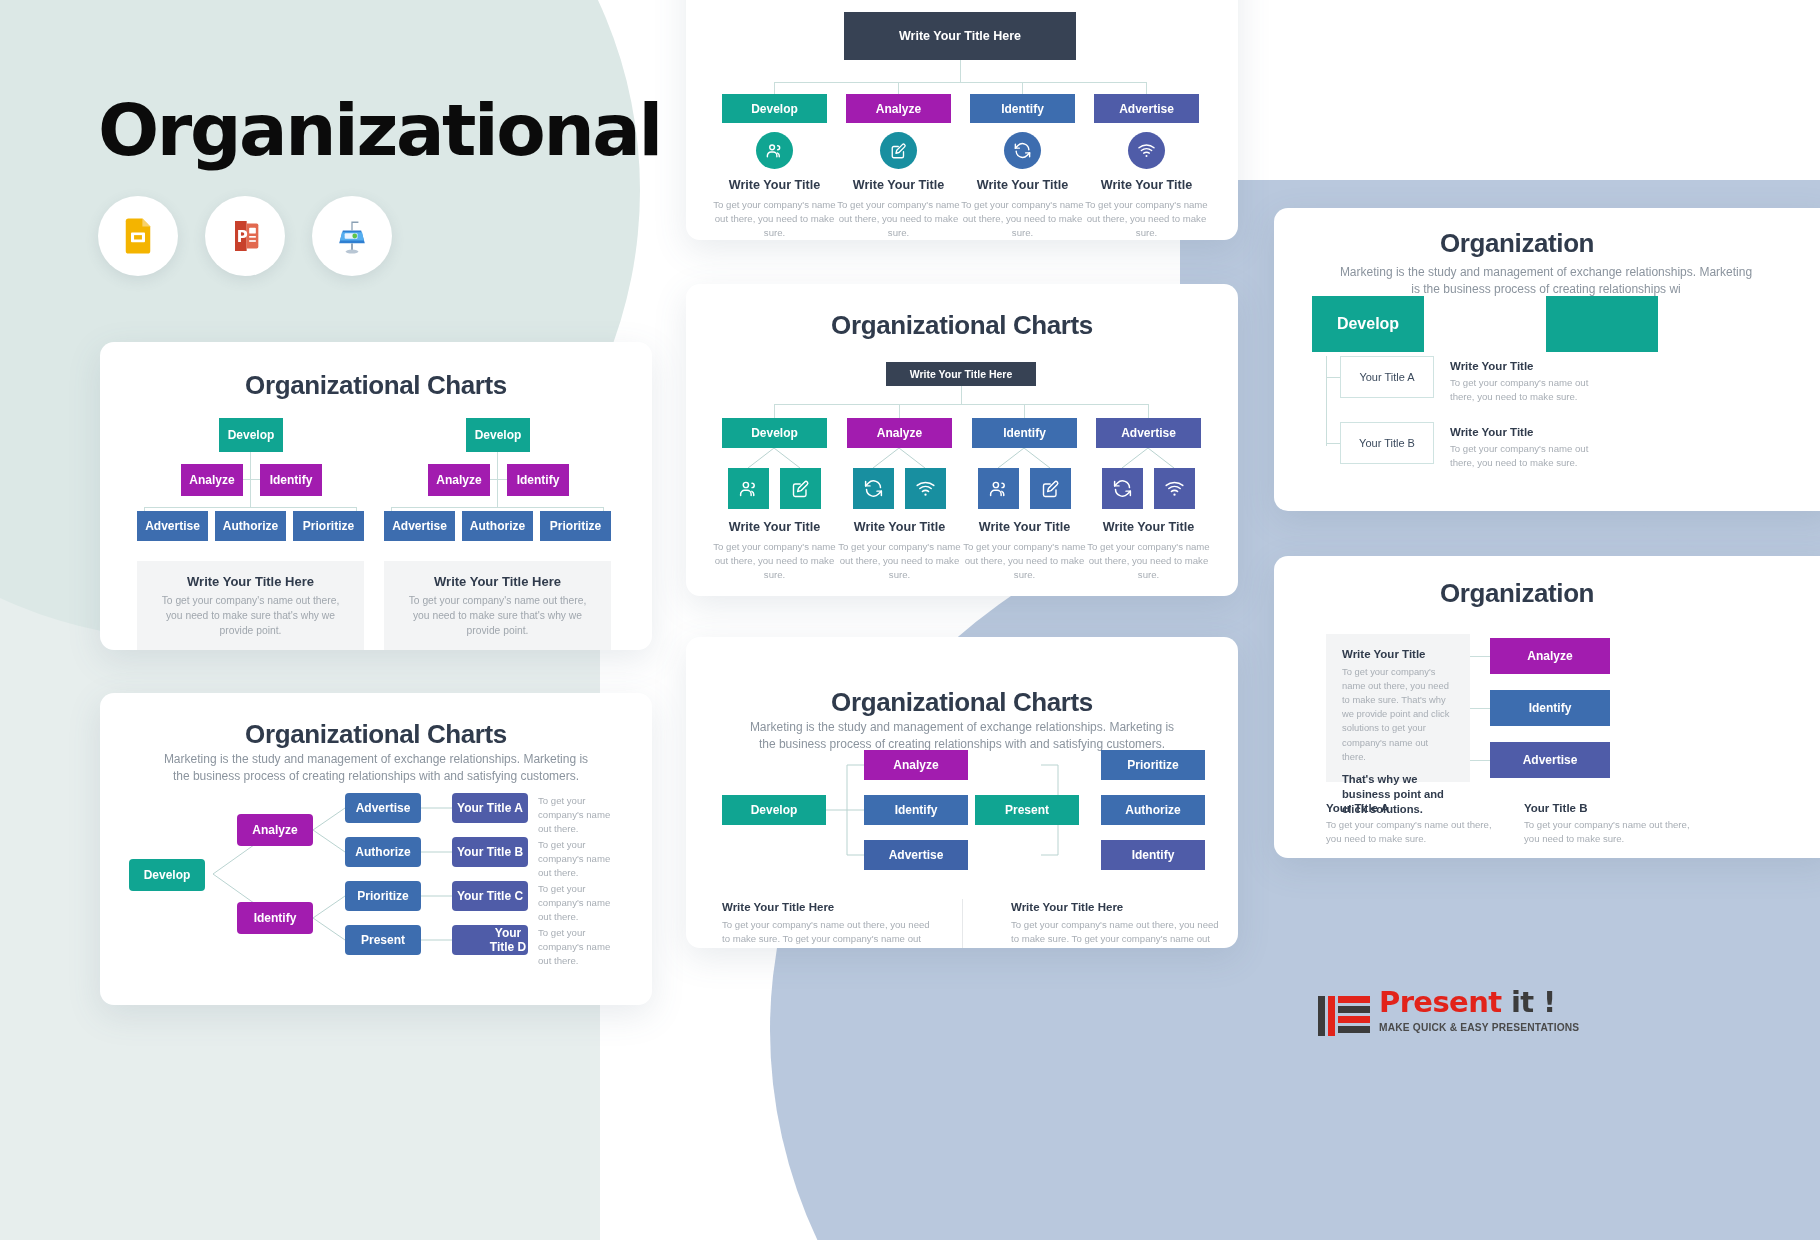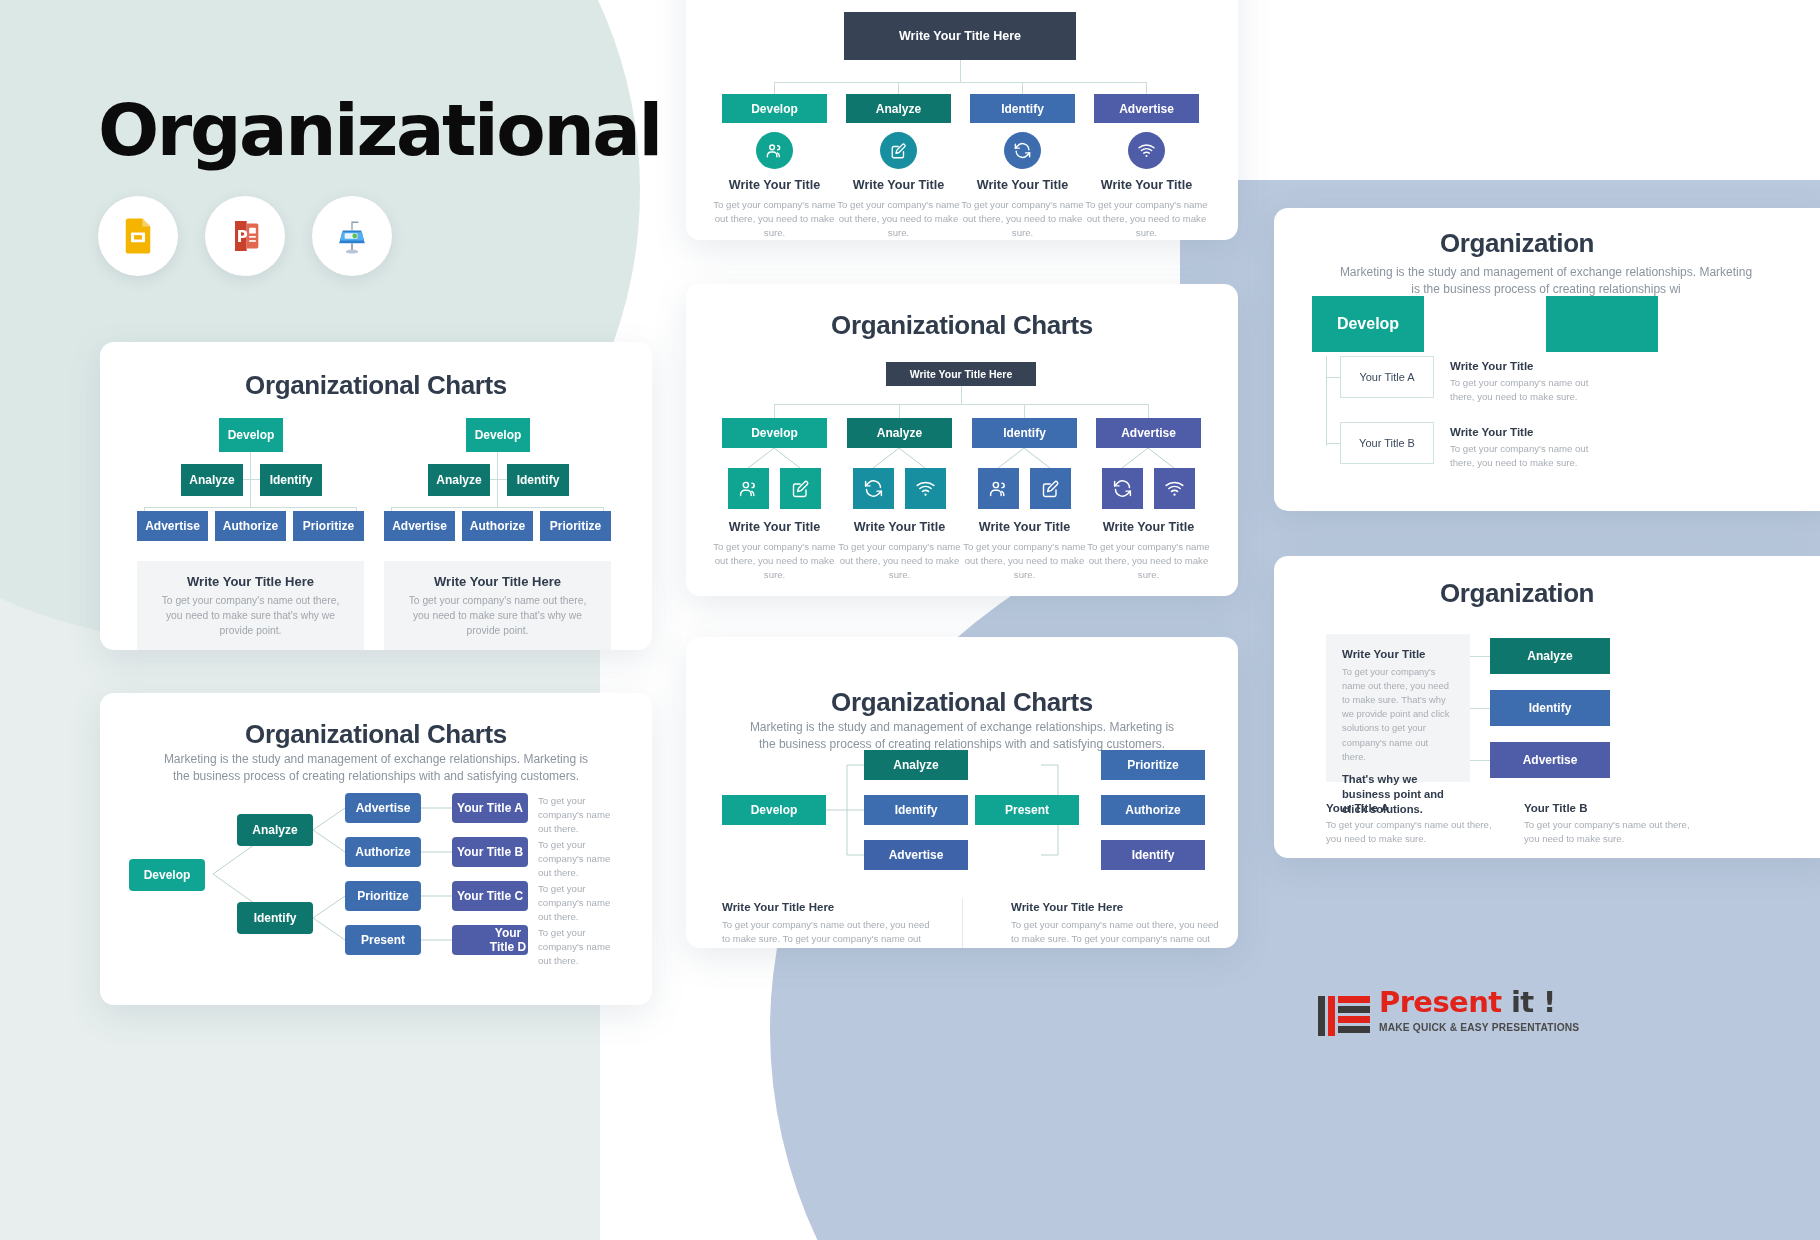--- a/index.html
+++ b/index.html
@@ -64,21 +64,21 @@
     color: #fff;
     font-size: 12px;
     font-weight: bold;
     display: flex;
     align-items: center;
     justify-content: center;
     text-align: center;
     position: absolute;
   }
   .teal     { background: #10a592; }
-  .teal-d   { background: #0f766e; }
+  .teal-d   { background: #a21caf; }
   .blue     { background: #3d6daf; }
   .blue-d   { background: #3f63a8; }
   .indigo   { background: #4f5ca8; }
   .dark     { background: #374254; }
 
   .line { position: absolute; background: #c9dedb; }
   .line-h { height: 1px; }
   .line-v { width: 1px; }
 
   .cap-box {

